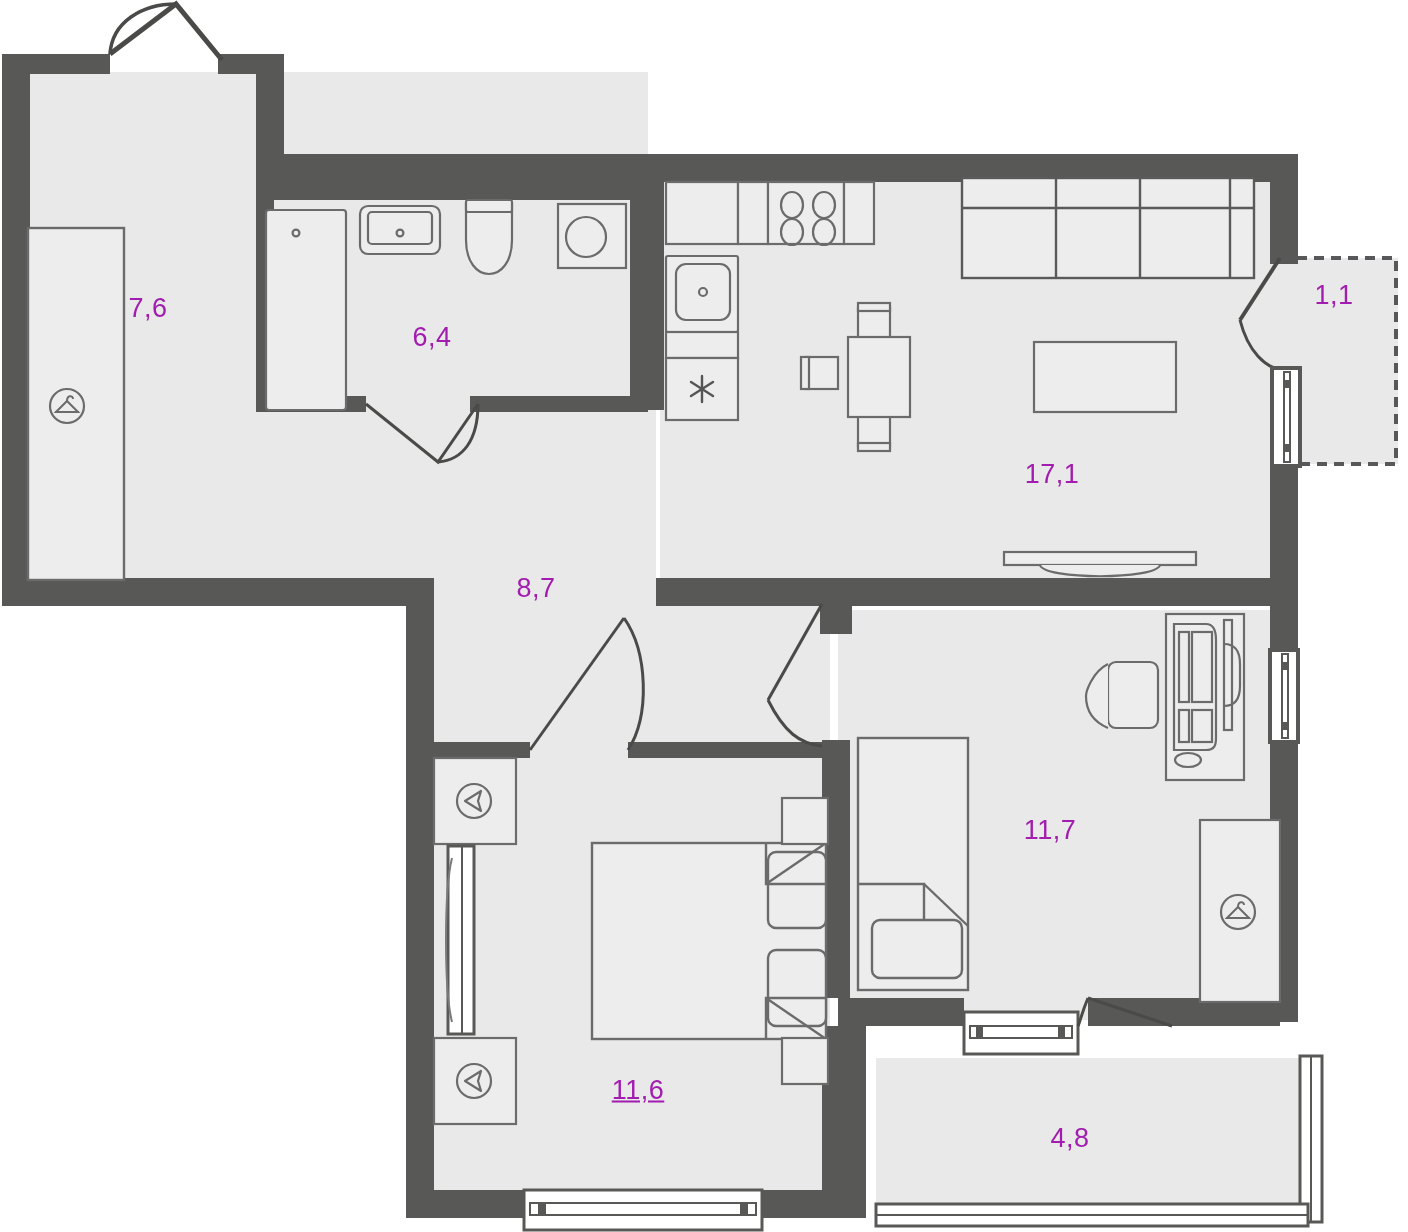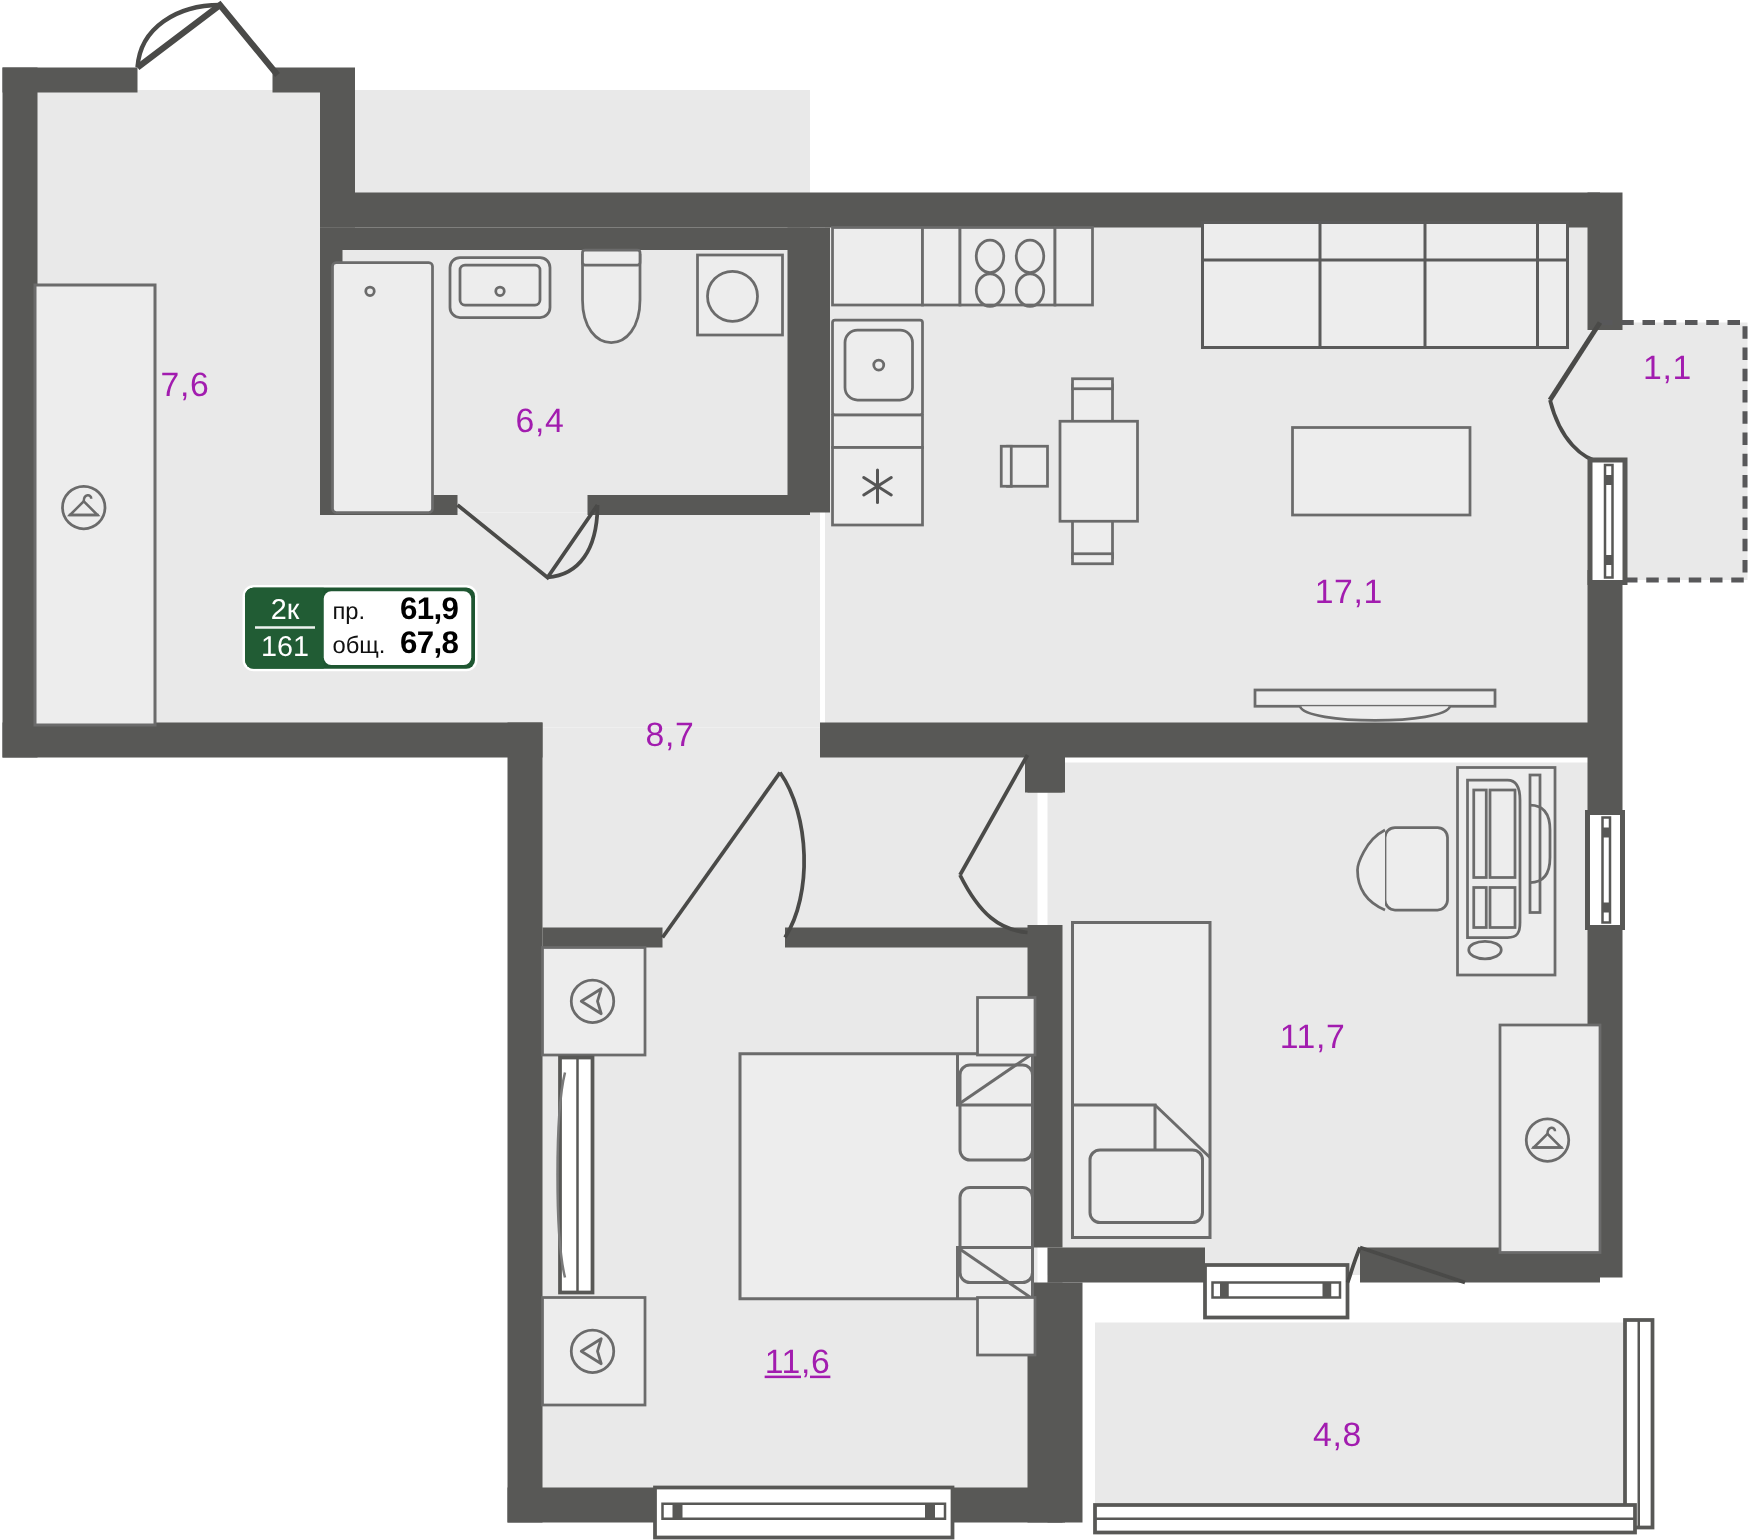--- a/index.html
+++ b/index.html
@@ -358,40 +358,23 @@
   <g>
 
     <rect x="1300" y="1056" width="22" height="166" fill="#ffffff" stroke="#585856" stroke-width="3"></rect>
     <path d="M 1311 1056 L 1311 1222" stroke="#585856" stroke-width="2"></path>
 
     <rect x="876" y="1204" width="432" height="22" fill="#ffffff" stroke="#585856" stroke-width="3"></rect>
     <path d="M 876 1215 L 1308 1215" stroke="#585856" stroke-width="2"></path>
   </g>
 </svg>
 
-<div class="badge" style="left:196px; top:470px;">
-  <div class="badge-left">
-    <div class="bl-row">2к</div>
-    <div class="bl-sep"></div>
-    <div class="bl-row">161</div>
-  </div>
-  <div class="badge-right">
-    <div class="br-row">
-      <span class="br-lab">пр.</span>
-      <span class="br-val">61,9</span>
-    </div>
-    <div class="br-row">
-      <span class="br-lab">общ.</span>
-      <span class="br-val">67,8</span>
-    </div>
-  </div>
-</div>
 
 <div class="area-label" style="left: 148px; top: 308px; transform: translate(-50%, -50%);">7,6</div>
 <div class="area-label" style="left: 432px; top: 337px; transform: translate(-50%, -50%);">6,4</div>
-<div class="area-label" style="left: 1079px; top: 474px; transform: translate(-50%, -50%);">17,1</div>
+<div class="area-label" style="left: 1052px; top: 474px; transform: translate(-50%, -50%);">17,1</div>
 <div class="area-label" style="left: 1334px; top: 295px; transform: translate(-50%, -50%);">1,1</div>
 <div class="area-label" style="left: 536px; top: 588px; transform: translate(-50%, -50%);">8,7</div>
 <div class="area-label" style="left: 1050px; top: 830px; transform: translate(-50%, -50%);">11,7</div>
 <div class="area-label" style="left: 638px; top: 1090px; transform: translate(-50%, -50%); text-decoration: underline;">11,6</div>
-<div class="area-label" style="left: 1070px; top: 1138px; transform: translate(-50%, -50%); margin-top: 10px;">4,8</div>
+<div class="area-label" style="left: 1070px; top: 1138px; transform: translate(-50%, -50%);">4,8</div>
 
 </div>
 
 </body></html>

